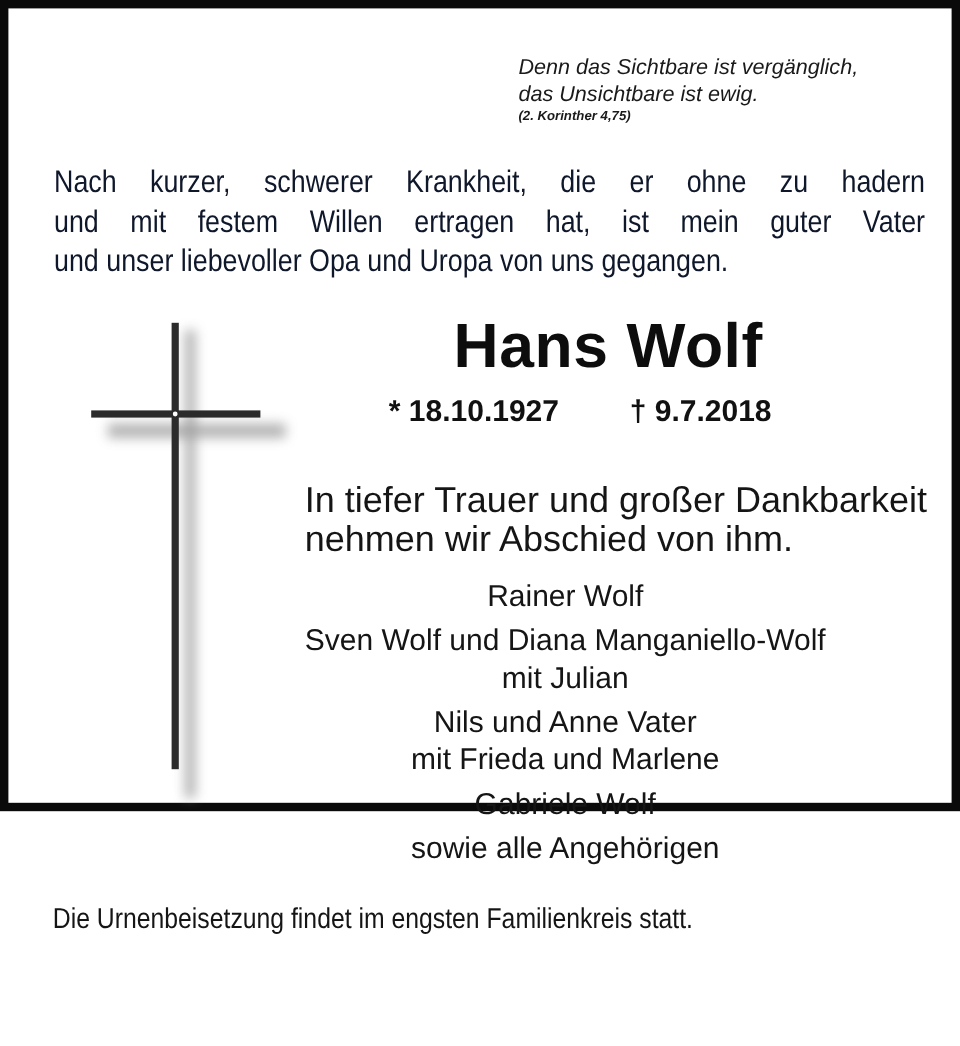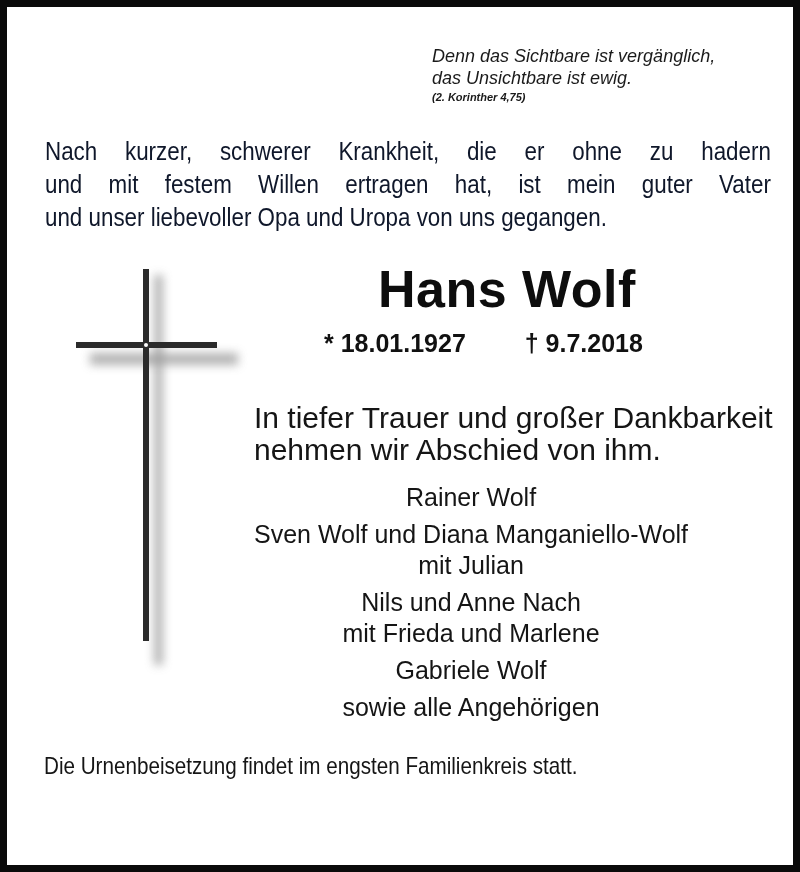--- a/index.html
+++ b/index.html
@@ -1,18 +1,18 @@
 <!DOCTYPE html>
 <html><head>
   <meta charset="utf-8">
   <style>
     html, body { margin: 0; padding: 0; background: #ffffff; }
     body { width: 800px; height: 872px; position: relative; overflow: hidden; }
     .frame {
-      position: absolute; left: 0; top: 0; width: 800px; height: 872px;
+      position: absolute; left: 0; top: 0; width: 800px; height: 676px;
       box-sizing: border-box; border: 7px solid #0a0a0a; background: #ffffff;
     }
     .abs { position: absolute; white-space: nowrap; color: #0f172a; }
     .sans { font-family: "Liberation Sans", "DejaVu Sans", sans-serif; }
 
     .quote { left: 425px; top: 38px; font-style: italic; font-size: 18px; line-height: 22px; color: #1a1a1a; }
     .quote-ref { font-size: 11px; font-weight: bold; line-height: 14px; display: block; margin-top: 1px; }
 
     .intro { left: 38px; top: 128px; width: 726px; font-size: 26px; line-height: 33px; white-space: normal; }
     .intro .line {
@@ -58,39 +58,39 @@
     <div class="shadow" style="left:147px; top:268px; width:9px; height:390px;"></div>
     <div class="shadow" style="left:83px; top:346px; width:148px; height:12px;"></div>
     <div class="bar" style="left:136px; top:262px; width:6px; height:372px;"></div>
     <div class="bar" style="left:69px; top:335px; width:141px; height:6px;"></div>
     <div style="position:absolute; left:137px; top:336px; width:4px; height:4px; background:#ffffff; border-radius:50%;"></div>
   </div>
 
   <div class="abs sans name">Hans Wolf</div>
 
   <div class="abs sans dates">
-    <span>* 18.01.1927</span>
+    <span>* 18.10.1927</span>
     <span class="death">† 9.7.2018</span>
   </div>
 
   <div class="abs sans mourn">
     <span style="display:block">In tiefer Trauer und großer Dankbarkeit</span>
     <span style="display:block">nehmen wir Abschied von ihm.</span>
   </div>
 
   <div class="abs sans family">
     <span class="entry">
       <span>Rainer Wolf</span>
     </span>
     <span class="entry">
       <span style="display:block">Sven Wolf und Diana Manganiello-Wolf</span>
       <span class="sub">mit Julian</span>
     </span>
     <span class="entry">
-      <span style="display:block">Nils und Anne Nach</span>
+      <span style="display:block">Nils und Anne Vater</span>
       <span class="sub">mit Frieda und Marlene</span>
     </span>
     <span class="entry">
       <span>Gabriele Wolf</span>
     </span>
     <span class="entry">
       <span>sowie alle Angehörigen</span>
     </span>
   </div>
 

